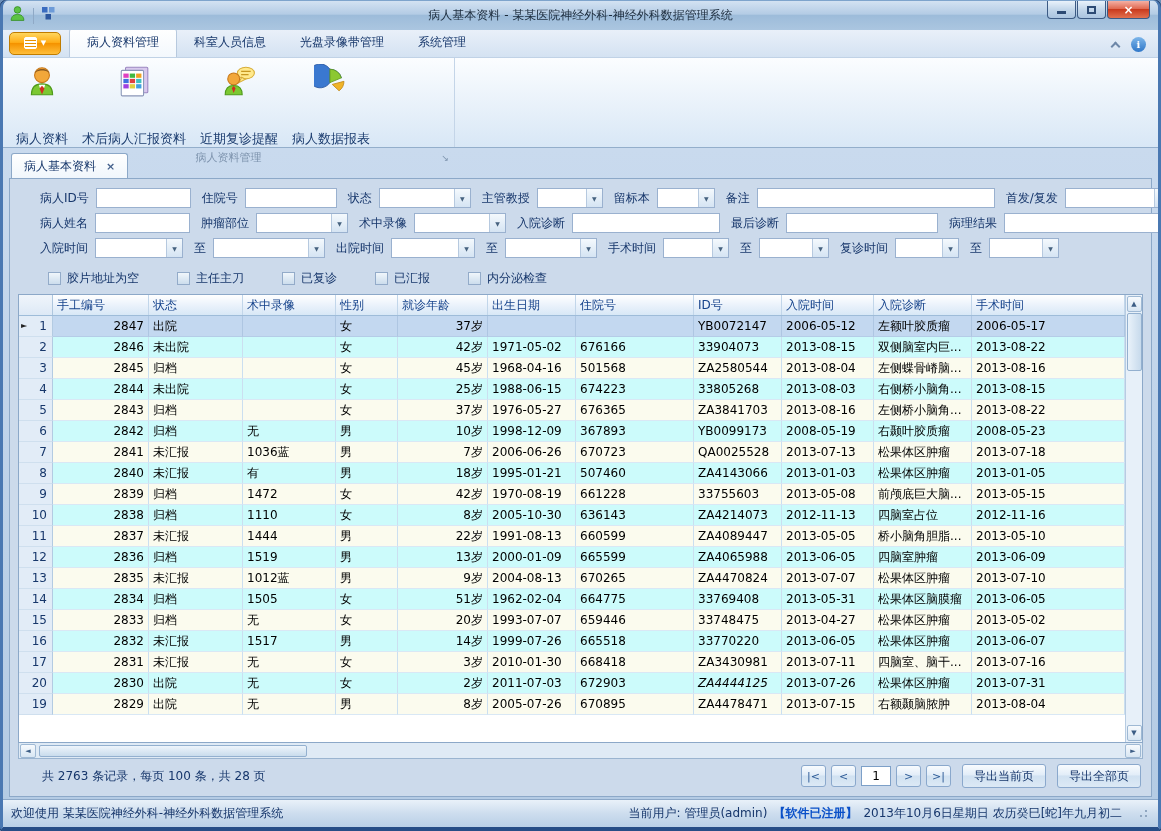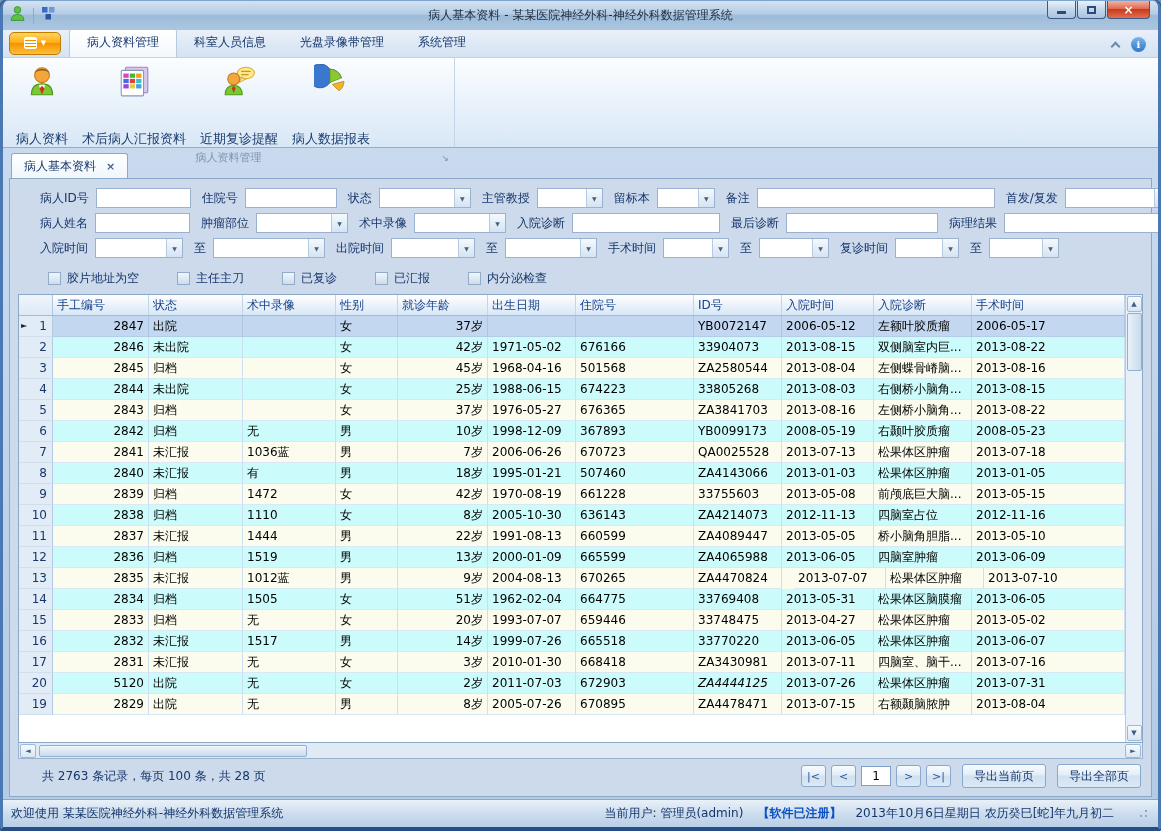--- a/index.html
+++ b/index.html
@@ -119,21 +119,21 @@
   .pbtn{width:25px;height:22px;border:1px solid #8aa8cc;border-radius:3px;color:#2c5a96;font-size:11px;
     background:linear-gradient(#f8fbfe,#e2edf8 45%,#d0e1f1 50%,#dce9f5);display:flex;align-items:center;justify-content:center;}
   .pagebox{width:30px;height:20px;border:1px solid #7da0c8;background:#fff;font-size:12px;text-align:center;font-family:inherit;color:#000;}
   .ebtn{width:84px;height:24px;border:1px solid #8aa8cc;border-radius:3px;font-size:12px;color:#16366b;
     background:linear-gradient(#f8fbfe,#e2edf8 45%,#d0e1f1 50%,#dce9f5);display:flex;align-items:center;justify-content:center;margin-left:6px;}
 
   
   .statusbar{height:28px;flex:0 0 28px;border-top:1px solid #8ca8c8;display:flex;align-items:center;
     padding:0 10px 0 8px;font-size:12px;color:#16366b;
     background:linear-gradient(#e9f1f9,#cdddee 50%,#b9cfe6);}
-  .sb-right{margin-left:auto;display:flex;align-items:center;gap:14px;}
+  .sb-right{margin-left:auto;display:flex;align-items:center;gap:6px;}
   .registered{color:#0a50c8;font-weight:bold;}
   .grip{width:10px;height:10px;margin-left:10px;
     background:radial-gradient(circle 1.3px at 8px 2px,#8fa6c0 1.2px,transparent 1.4px),
                radial-gradient(circle 1.3px at 8px 7px,#8fa6c0 1.2px,transparent 1.4px),
                radial-gradient(circle 1.3px at 3px 7px,#8fa6c0 1.2px,transparent 1.4px);}
 </style>
 </head>
 <body>
 
 <div class="window">
@@ -594,21 +594,21 @@
               <div class="grow r-cream">
                 <div class="rownum">13</div>
                 <div class="gcell ar" style="width: 96px;">2835</div>
                 <div class="gcell" style="width: 94px;">未汇报</div>
                 <div class="gcell" style="width: 93px;">1012蓝</div>
                 <div class="gcell" style="width: 62px;">男</div>
                 <div class="gcell ar" style="width: 90px;">9岁</div>
                 <div class="gcell" style="width: 88px;">2004-08-13</div>
                 <div class="gcell" style="width: 118px;">670265</div>
                 <div class="gcell" style="width: 88px;">ZA4470824</div>
-                <div class="gcell" style="width: 92px; margin-left: 12px;">2013-07-07</div>
+                <div class="gcell" style="width: 92px;">2013-07-07</div>
                 <div class="gcell" style="width: 98px;">松果体区肿瘤</div>
                 <div class="gcell" style="width: 130px; flex: 1 1 0%;">2013-07-10</div>
               </div>
               <div class="grow r-cyan">
                 <div class="rownum">14</div>
                 <div class="gcell ar" style="width: 96px;">2834</div>
                 <div class="gcell" style="width: 94px;">归档</div>
                 <div class="gcell" style="width: 93px;">1505</div>
                 <div class="gcell" style="width: 62px;">女</div>
                 <div class="gcell ar" style="width: 90px;">51岁</div>
@@ -656,21 +656,21 @@
                 <div class="gcell ar" style="width: 90px;">3岁</div>
                 <div class="gcell" style="width: 88px;">2010-01-30</div>
                 <div class="gcell" style="width: 118px;">668418</div>
                 <div class="gcell" style="width: 88px;">ZA3430981</div>
                 <div class="gcell" style="width: 92px;">2013-07-11</div>
                 <div class="gcell" style="width: 98px;">四脑室、脑干...</div>
                 <div class="gcell" style="width: 130px; flex: 1 1 0%;">2013-07-16</div>
               </div>
               <div class="grow r-cyan">
                 <div class="rownum">20</div>
-                <div class="gcell ar" style="width: 96px;">5120</div>
+                <div class="gcell ar" style="width: 96px;">2830</div>
                 <div class="gcell" style="width: 94px;">出院</div>
                 <div class="gcell" style="width: 93px;">无</div>
                 <div class="gcell" style="width: 62px;">女</div>
                 <div class="gcell ar" style="width: 90px;">2岁</div>
                 <div class="gcell" style="width: 88px;">2011-07-03</div>
                 <div class="gcell" style="width: 118px;">672903</div>
                 <div class="gcell" style="width: 88px; font-style: italic;">ZA4444125</div>
                 <div class="gcell" style="width: 92px;">2013-07-26</div>
                 <div class="gcell" style="width: 98px;">松果体区肿瘤</div>
                 <div class="gcell" style="width: 130px; flex: 1 1 0%;">2013-07-31</div>

